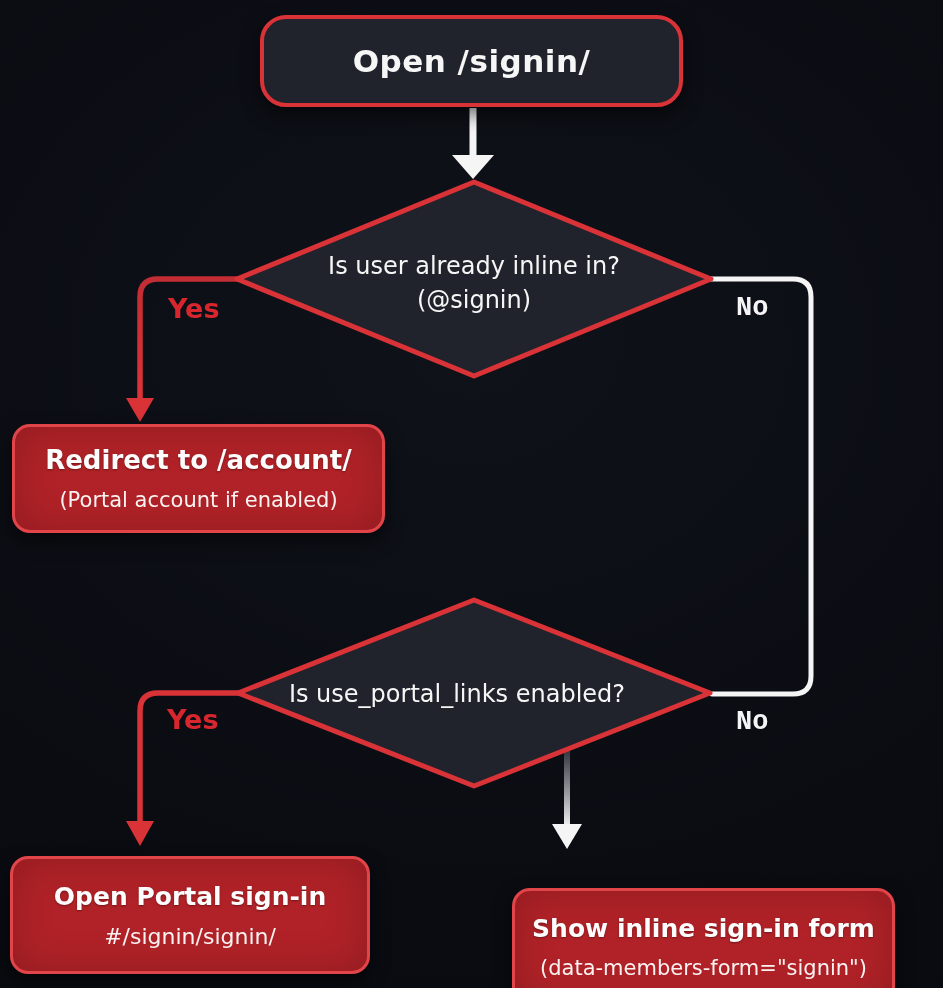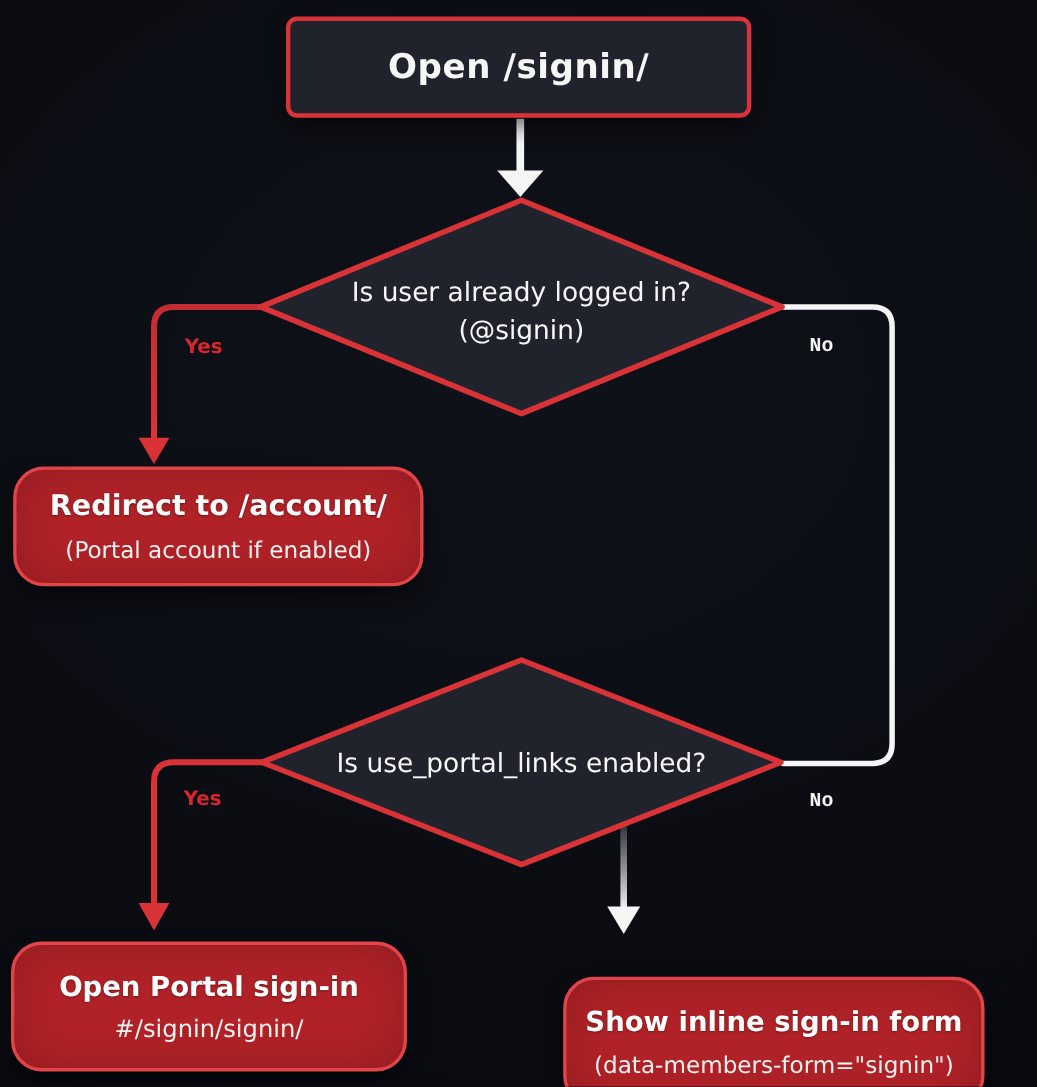--- a/index.html
+++ b/index.html
@@ -18,45 +18,45 @@
   .stage{
     position:relative;width:943px;height:988px;overflow:hidden;
     background:radial-gradient(ellipse 120% 90% at 50% 35%, #10121a 0%, #0a0c12 60%, #080a0f 100%);
   }
   .layer{position:absolute;left:0;top:0;width:943px;height:988px;}
   .node{
     position:absolute;display:flex;flex-direction:column;align-items:center;justify-content:center;
     box-sizing:border-box;text-align:center;color:var(--text);
   }
   .start-node{
-    left:260px;top:15px;width:423px;height:92px;border-radius:10px;
+    left:260px;top:15px;width:423px;height:92px;border-radius:26px;
     background:var(--node-fill);border:4px solid var(--outline-red);
     box-shadow:0 8px 18px rgba(0,0,0,.55);
   }
   .start-node .title{font-size:31px;font-weight:bold;letter-spacing:.5px;}
   .action-node{
-    background:var(--action-fill);border:3.5px solid var(--action-border);border-radius:28px;
+    background:var(--action-fill);border:3.5px solid var(--action-border);border-radius:18px;
     box-shadow:0 8px 18px rgba(0,0,0,.55), inset 0 0 40px rgba(0,0,0,.18);
     gap:13px;
   }
   .action-node .title{font-size:26px;font-weight:bold;color:#fdfdfd;text-shadow:0 1px 2px rgba(0,0,0,.35);}
   .action-node .subtitle{font-size:21px;color:#fbf2f2;}
   .redirect-node{left:12px;top:424px;width:373px;height:109px;}
   .portal-node{left:10px;top:856px;width:360px;height:118px;}
   .portal-node .title{font-size:25px;}
   .portal-node .subtitle{font-size:22px;}
   .inline-node{left:512px;top:888px;width:383px;height:118px;}
   .inline-node .title{font-size:25px;}
   .diamond-text{
     position:absolute;transform:translate(-50%,-50%);width:430px;text-align:center;
     color:var(--text);font-size:24px;line-height:34px;
   }
   .diamond-text-1{left:474px;top:283px;}
-  .diamond-text-2{left:474px;top:694px;}
-  .branch-label{position:absolute;font-weight:bold;font-size:18px;margin-top:12px;}
+  .diamond-text-2{left:457px;top:694px;}
+  .branch-label{position:absolute;font-weight:bold;font-size:27px;}
   .yes-label{color:var(--label-yes);}
   .no-label{color:var(--label-no);font-family:Liberation Mono, monospace;}
   .yes-1{left:168px;top:293px;}
   .no-1{left:736px;top:293px;}
   .yes-2{left:167px;top:704px;}
   .no-2{left:736px;top:707px;}
   svg{display:block;}
 </style>
 </head>
 <body>
@@ -93,21 +93,21 @@
     <polygon points="474,182 711,279 474,376 237,279" style="fill:var(--node-fill);stroke:var(--outline-red)" stroke-width="5" stroke-linejoin="round"></polygon>
 
     <polygon points="474,600 710,693 474,786 238,693" style="fill:var(--node-fill);stroke:var(--outline-red)" stroke-width="5" stroke-linejoin="round"></polygon>
   </svg>
 
   <div class="node start-node">
     <div class="title">Open /signin/</div>
   </div>
 
   <div class="diamond-text diamond-text-1">
-    <div>Is user already logged in?</div>
+    <div>Is user already inline in?</div>
     <div>(@signin)</div>
   </div>
 
   <div class="branch-label yes-label yes-1">Yes</div>
   <div class="branch-label no-label no-1">No</div>
 
   <div class="node action-node redirect-node">
     <div class="title">Redirect to /account/</div>
     <div class="subtitle">(Portal account if enabled)</div>
   </div>

